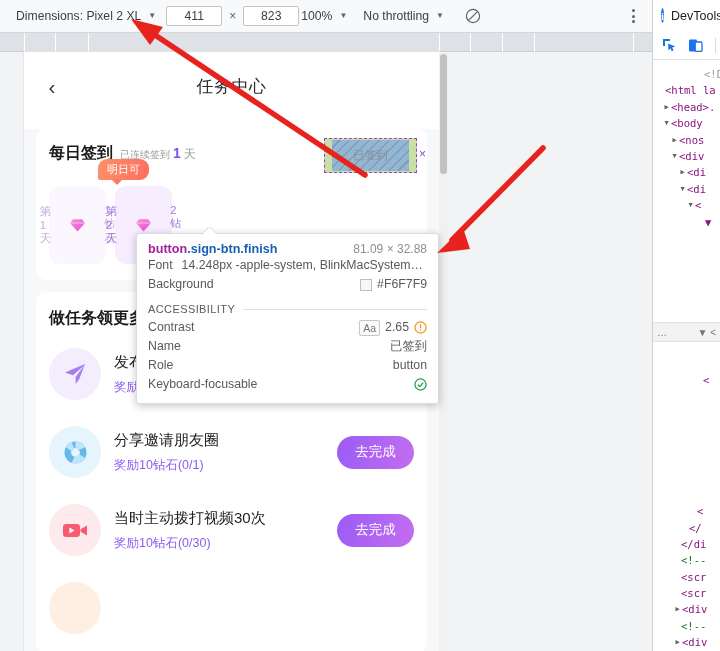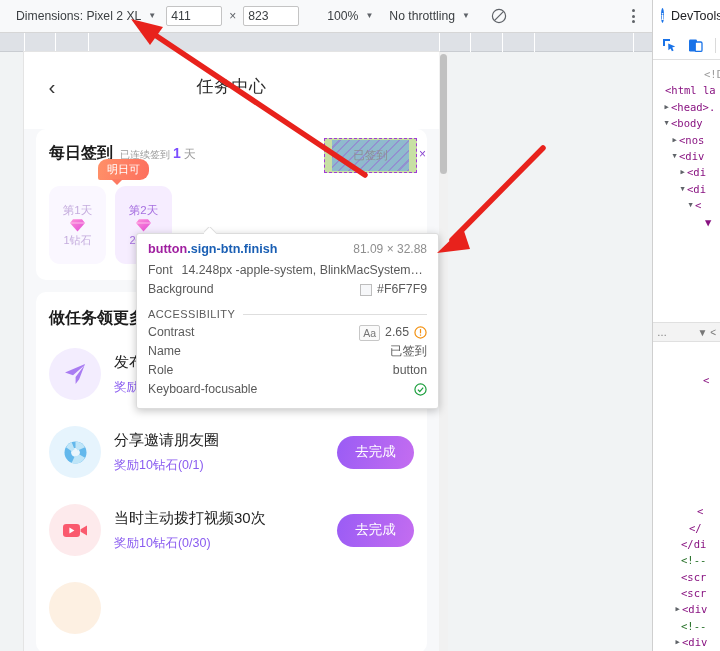--- a/index.html
+++ b/index.html
@@ -26,21 +26,21 @@
     padding-left: 14px; gap: 0px;
     font-size: 12.2px; color: #3c4043;
   }
   .dt-item { display: flex; align-items: center; height: 22px; white-space: nowrap; }
   .dt-label { padding: 0 2px; }
   .caret { font-size: 8px; margin-left: 5px; color: #5f6368; line-height: 1; }
   .dim-input {
     width: 56px; height: 20px; margin: 0 0 0 10px;
     border: 1px solid #c4c4c4; border-radius: 2px; background: #fff;
     font-size: 12.2px; font-family: "Liberation Sans", sans-serif;
-    text-align: left; color: #3c4043; box-sizing: border-box; padding: 4px;
+    text-align: center; color: #3c4043; box-sizing: border-box; padding: 4px;
   }
   .dim-x { margin: 0 7px; color: #5f6368; font-size: 12px; }
   .throttle-wrap { margin-left: 14px; display: flex; align-items: center; }
   .nocache-icon { margin-left: 20px; width: 18px; height: 18px; position: relative; }
   .nocache-icon svg { display:block; }
   .kebab {
     position: absolute; right: 10px; top: 6px;
     width: 18px; height: 20px;
     display: flex; flex-direction: column; align-items: center; justify-content: center; gap: 2.5px;
   }
@@ -117,22 +117,22 @@
   }
   .tomorrow-badge::after {
     content: ""; position: absolute; left: 13px; bottom: -5px;
     border-left: 6px solid transparent; border-right: 6px solid transparent;
     border-top: 6px solid #fd7a62;
   }
 
   .days-row { display: flex; gap: 9px; margin-top: 22px; }
   .day-cell {
     width: 57px; height: 78px; border-radius: 11px; background: #faf7ff;
-    display: flex; flex-direction: column; align-items: center; justify-content: center;
-    gap: 0; box-sizing: border-box;
+    display: flex; align-items: center; justify-content: center;
+    gap: 16px; box-sizing: border-box;
   }
   .day-cell.active { background: #f6edff; }
   .day-name { font-size: 11.5px; color: #c5adde; }
   .day-cell.active .day-name { color: #a66fe0; }
   .day-reward { font-size: 11px; color: #c5adde; }
   .day-cell.active .day-reward { color: #a66fe0; }
   .gem {
     width: 21px; height: 15px; position: relative;
   }
   .gem svg { display: block; }
@@ -165,21 +165,21 @@
   }
 
   
   .inspect-tip {
     position: absolute; left: 136px; top: 233px; width: 303px;
     background: #ffffff; border: 1px solid #dcdcdc; border-radius: 3px;
     box-shadow: 0 2px 9px rgba(0,0,0,.23);
     padding: 8px 11px 9px 11px; box-sizing: border-box;
     font-size: 12.3px; color: #5a5a5a; z-index: 50;
   }
-  .tip-title-row { display: flex; justify-content: space-between; align-items: flex-start; margin-bottom: 5px; }
+  .tip-title-row { display: flex; justify-content: space-between; align-items: flex-start; }
   .tip-selector { font-weight: 700; font-size: 12.6px; }
   .tip-sel-tag { color: #a020a0; }
   .tip-sel-cls { color: #1a5fb4; }
   .tip-size { color: #8e8e8e; font-size: 12px; }
   .tip-row { display: flex; justify-content: space-between; align-items: center; line-height: 19px; }
   .tip-key { color: #5a5a5a; }
   .tip-val { color: #5a5a5a; display: flex; align-items: center; gap: 5px; }
   .swatch { width: 10px; height: 10px; display: inline-block; border: 1px solid #bdbdbd; }
   .tip-font-row { display: flex; gap: 9px; line-height: 19px; }
   .tip-font-val { color: #5a5a5a; overflow: hidden; white-space: nowrap; text-align: right; }
@@ -250,21 +250,21 @@
   <div id="browser-pane">
 
     <div class="device-toolbar">
       <div class="dt-item">
         <span class="dt-label">Dimensions: Pixel 2 XL</span>
         <span class="caret">▼</span>
       </div>
       <input class="dim-input" value="411" style="">
       <span class="dim-x">×</span>
       <input class="dim-input" style="margin-left: 0px;" value="823">
-      <div class="dt-item" style="margin-left:26px">
+      <div class="dt-item" style="">
         <span class="dt-label">100%</span>
         <span class="caret">▼</span>
       </div>
       <div class="dt-item throttle-wrap">
         <span class="dt-label">No throttling</span>
         <span class="caret">▼</span>
       </div>
       <div class="nocache-icon">
         <svg width="18" height="18" viewBox="0 0 18 18">
           <circle cx="9" cy="9" r="6.6" fill="none" stroke="#5f6368" stroke-width="1.2"></circle>

